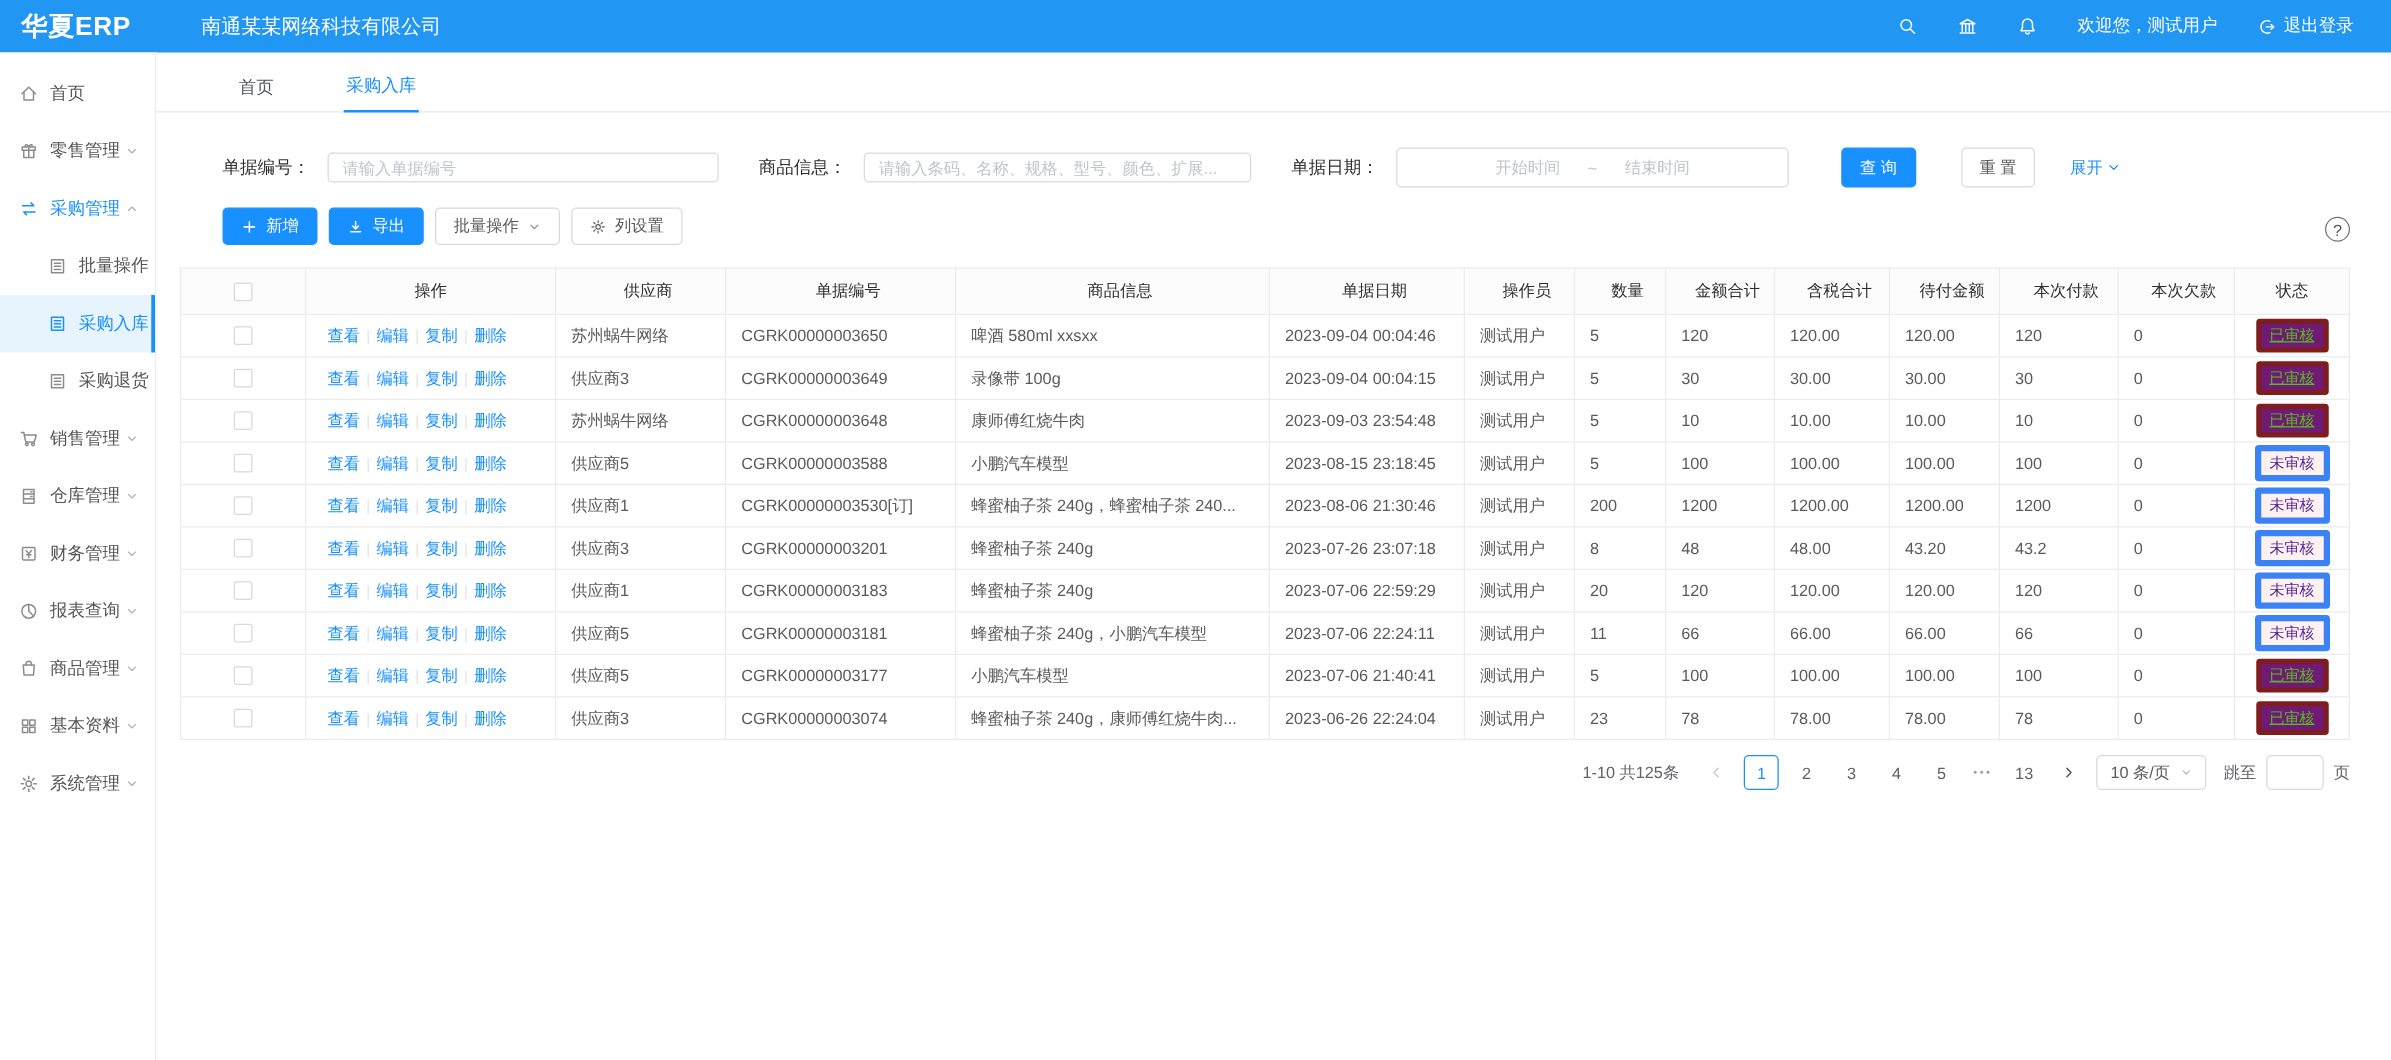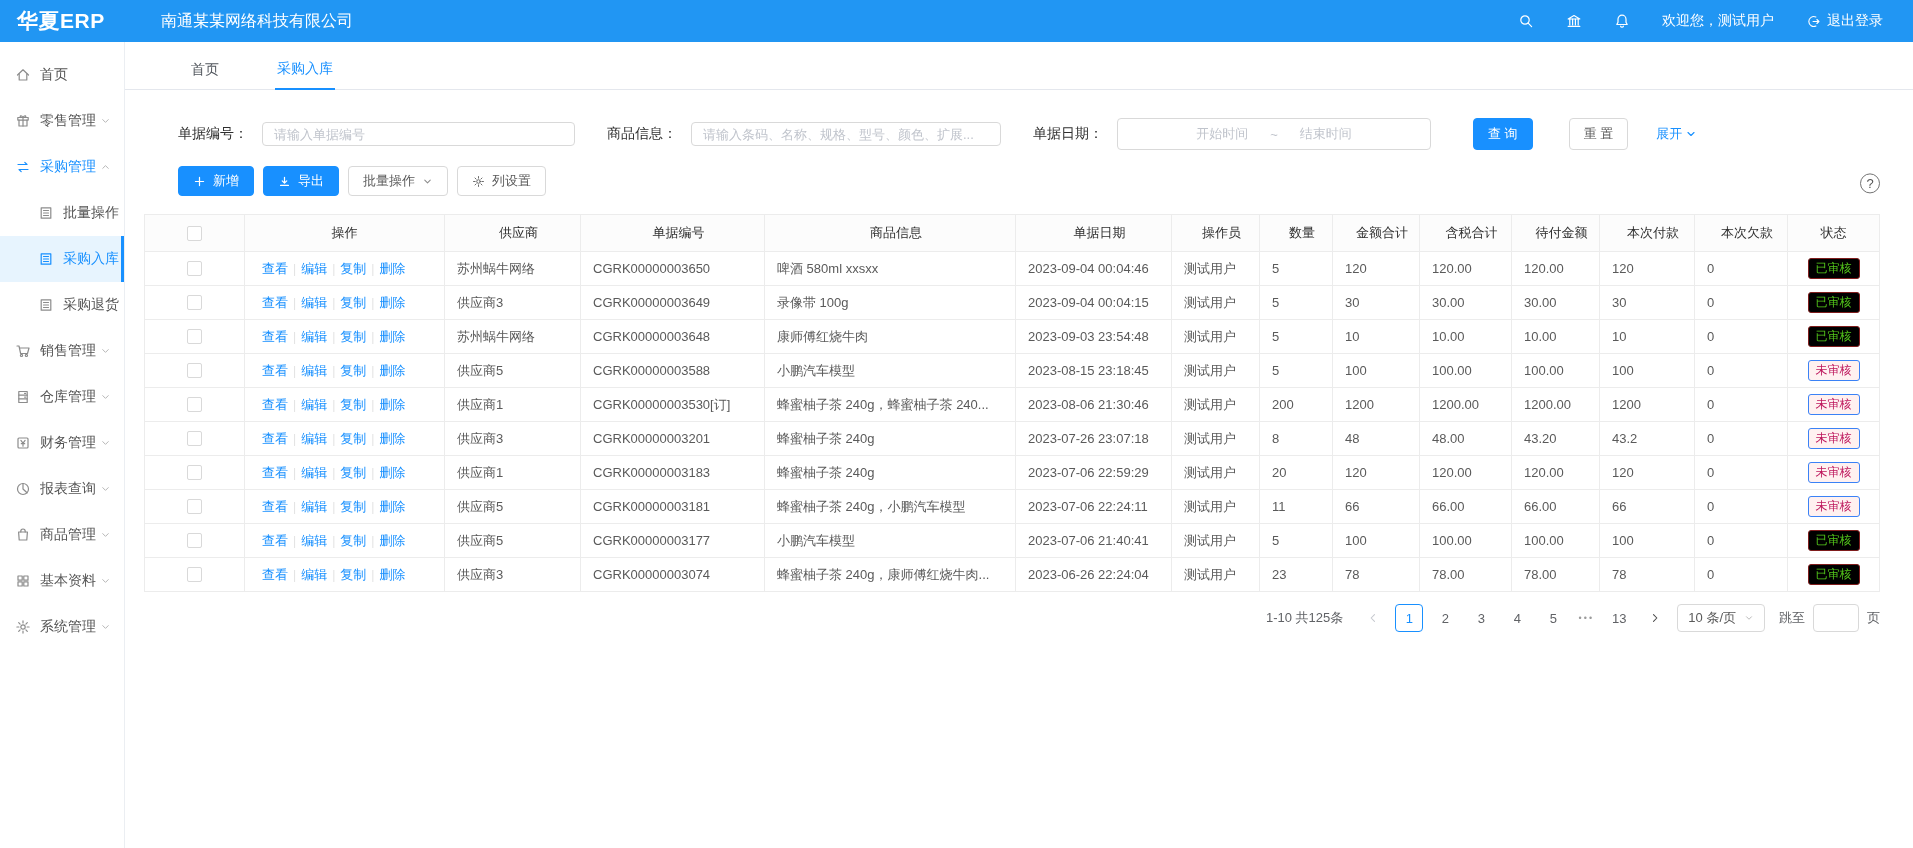--- a/index.html
+++ b/index.html
@@ -61,22 +61,22 @@
   table { border-collapse:collapse; table-layout:fixed; width:1735px; font-size:13px; }
   th,td { border:1px solid #ececec; overflow:hidden; white-space:nowrap; }
   th { height:37px; color:#2e2e2e; font-weight:400; text-align:center; padding:0 0 0 12px; background:#fcfcfc; }
   td { height:34px; color:#5a5a5a; padding:0 0 0 12px; }
   th.center, td.center { text-align:center; padding:0; }
   td.op-td { padding-left:17px; }
   .op-link { color:#1890ff; cursor:pointer; }
   .sep { color:#e3e3e3; margin:0 5px; font-size:12px; }
   .checkbox { width:15px; height:15px; border:1px solid #d9d9d9; border-radius:2px; margin:0 auto; background:#fff; cursor:pointer; }
   .badge { display:inline-block; padding:2px 7px; border-radius:3px; font-size:12px; line-height:15px; }
-  .badge.green { color:#52c41a; background:#000000; border:1px solid #7f1d1d; }
-  .badge.red { color:#be185d; background:#fff1f0; border:1px solid #3b82f6; }
+  .badge.green { color:#52c41a; background:#701a75; border:4px solid #7f1d1d;text-decoration:underline; }
+  .badge.red { color:#4c1d95; background:#fff1f0; border:5px solid #3b82f6; }
 
   
   .pagination { margin-top:12px; display:flex; align-items:center; justify-content:flex-end; padding-right:33px;
     gap:8px; font-size:13px; color:#606266; }
   .pg-summary { margin-right:8px; }
   .pg-btn { min-width:28px; height:28px; display:inline-flex; align-items:center; justify-content:center;
     border-radius:4px; cursor:pointer; }
   .pg-btn.active { border:1px solid #1890ff; color:#1890ff; }
   .pg-ellipsis { color:#9b9b9b; min-width:22px; text-align:center; letter-spacing:2px; font-size:9px; }
   .pg-size { height:28px; border:1px solid #d9d9d9; border-radius:4px; display:inline-flex; align-items:center;

